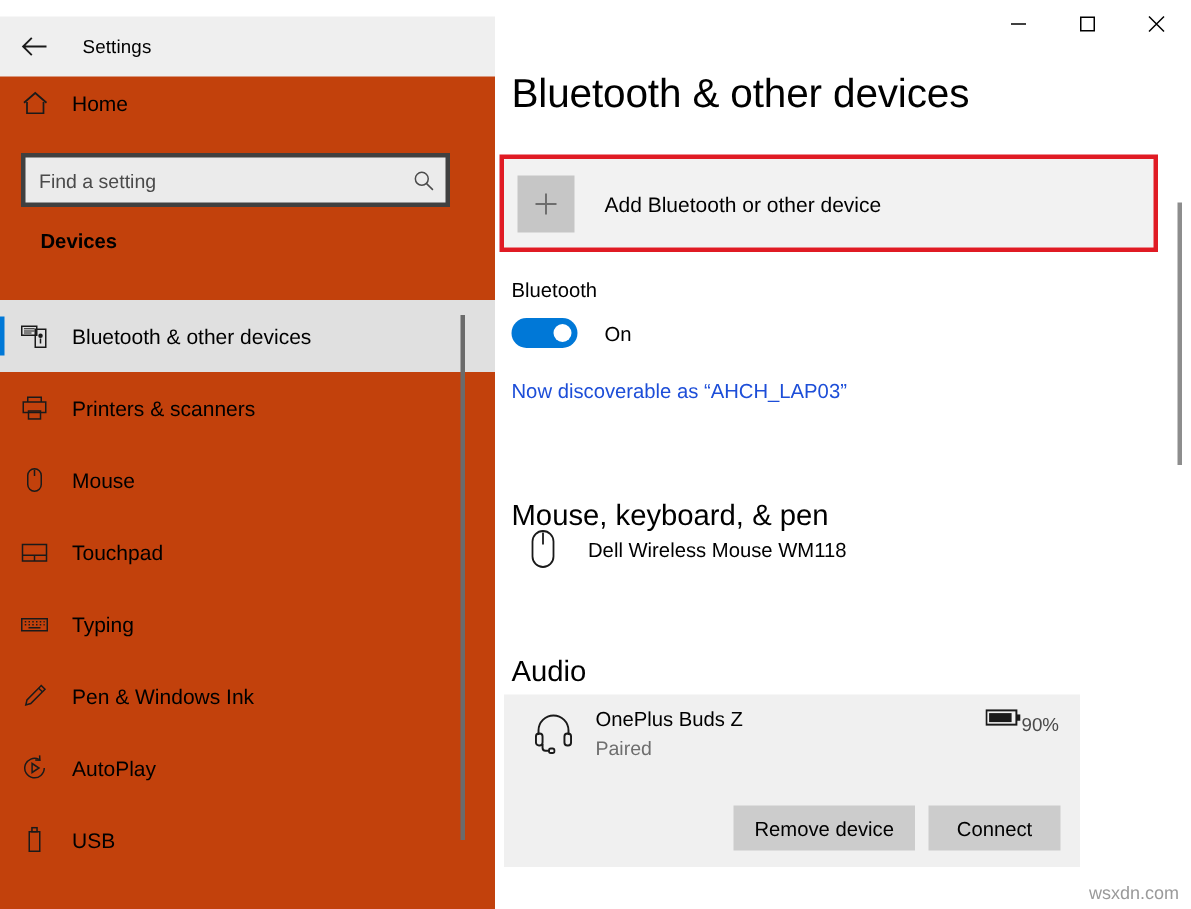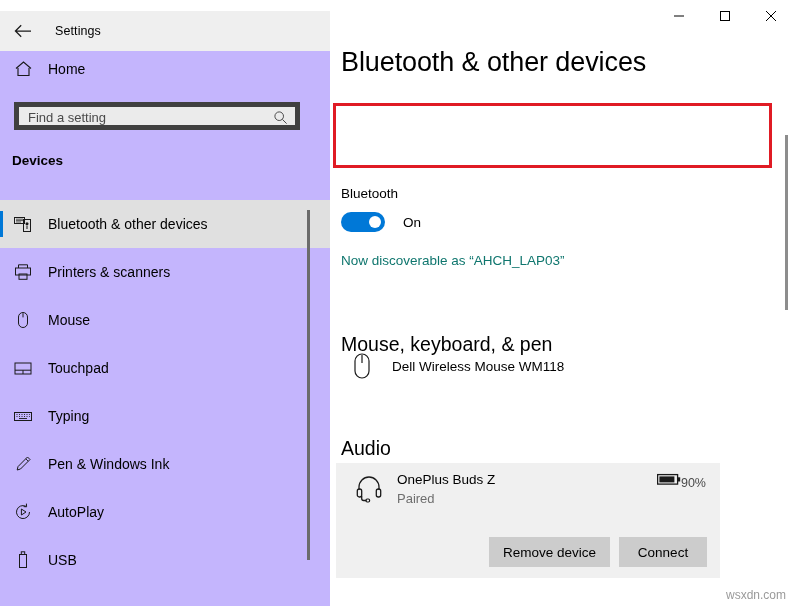--- a/index.html
+++ b/index.html
@@ -48,59 +48,59 @@
     width: 46px; height: 32px;
     display: flex; align-items: center; justify-content: center;
     cursor: pointer; background: transparent;
   }
   .winbtn svg { display: block; }
 
   
   .sidebar {
     position: absolute; left: 0; top: 0;
     width: 330px; height: 606px;
-    background: #c4b5fd;
+    background: #c2410c;
     z-index: 10;
     overflow: hidden;
     padding-left: 36px;
   }
   .home-row {
     position: absolute; left: 0; top: 53px;
     width: 330px; height: 32px;
     display: flex; align-items: center;
     cursor: pointer;
   }
   .home-icon {
     width: 46px; display: flex; align-items: center; justify-content: center;
   }
   .home-label { font-size: 14px; color: #000; margin-left: 2px; }
 
   .searchbox {
     position: absolute; left: 14px; top: 102px;
-    width: 286px; height: 28px;
+    width: 286px; height: 36px;
     background: #ebebeb;
-    border: 5px solid #404040;
-    display: flex; align-items: flex-end;
+    border: 3px solid #404040;
+    display: flex; align-items: center;
     cursor: text;
   }
   .search-input {
     flex: 1;
     border: none; outline: none; background: transparent;
     font-family: "Liberation Sans", sans-serif;
     font-size: 13px; color: #333;
     padding-left: 9px;
   }
   .search-input::placeholder { color: #4a4a4a; opacity: 1; }
   .search-icon {
     width: 30px; display: flex; align-items: center; justify-content: center;
     cursor: pointer;
   }
 
   .sidebar-section-title {
-    position: absolute; left: 12px; top: 153px;
+    position: absolute; left: 27px; top: 153px;
     font-size: 13.5px; font-weight: bold; color: #000;
   }
 
   .navlist {
     position: absolute; left: 0; top: 200px;
     width: 330px;
   }
   .navitem {
     position: relative;
     height: 48px;
@@ -190,21 +190,21 @@
     width: 12px; height: 12px;
     border-radius: 50%;
     background: #ffffff;
   }
   .toggle-state {
     font-size: 13.5px; color: #000;
     margin-left: 18px;
   }
   .discoverable {
     position: absolute; left: 11px; top: 253px;
-    font-size: 13.5px; color: #0f766e;
+    font-size: 13.5px; color: #1d4ed8;
   }
 
   .section-heading {
     position: absolute; left: 11px;
     font-size: 19.5px; color: #000;
     font-weight: 400;
   }
   .heading-mouse { top: 317px; margin-top: 16px; }
   .heading-audio { top: 437px; }
 
@@ -437,20 +437,28 @@
 
     </div>
 
     <div class="sidebar-scrollbar"></div>
   </div>
 
   <div class="main">
 
     <div class="page-title">Bluetooth &amp; other devices</div>
 
+    <div class="add-tile">
+      <div class="add-plus-square">
+        <svg width="20" height="20" viewBox="0 0 20 20">
+          <path d="M10 3 V17 M3 10 H17" stroke="#6d6d6d" stroke-width="1.3"></path>
+        </svg>
+      </div>
+      <div class="add-tile-label">Add Bluetooth or other device</div>
+    </div>
     <div class="add-highlight"></div>
 
     <div class="bt-label">Bluetooth</div>
 
     <div class="toggle-row">
       <div class="toggle">
         <div class="knob"></div>
       </div>
       <div class="toggle-state">On</div>
     </div>

